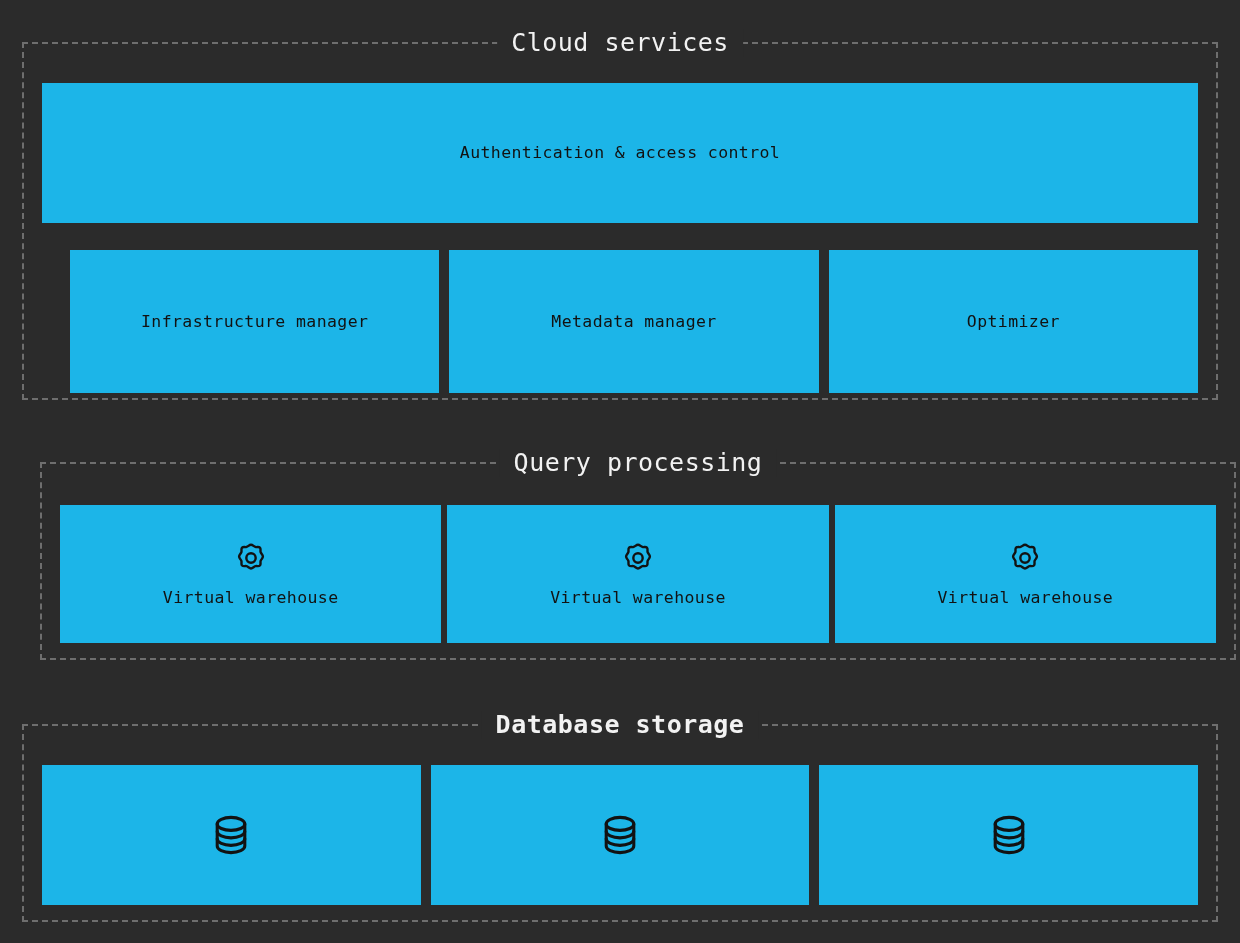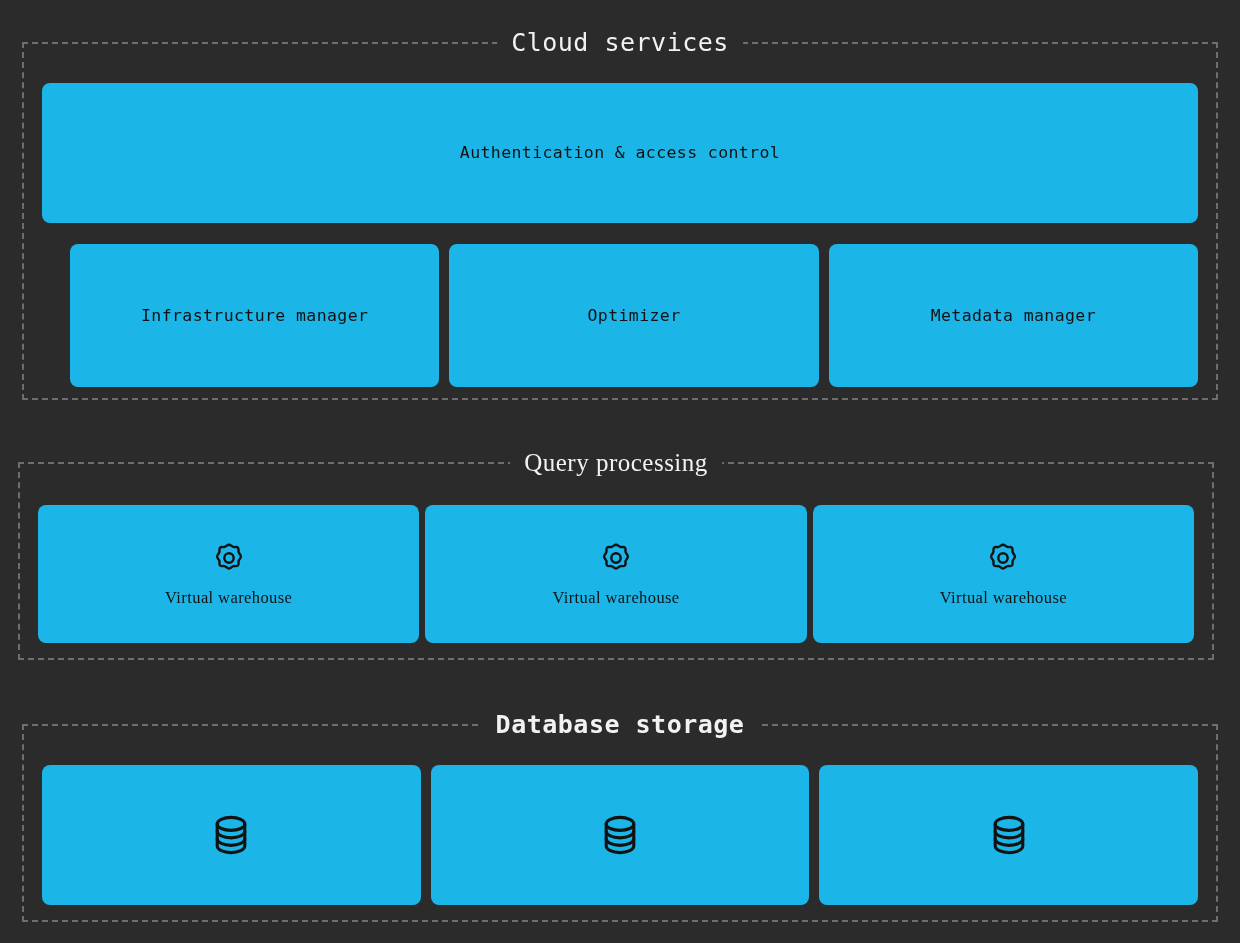--- a/index.html
+++ b/index.html
@@ -49,21 +49,21 @@
     right: 18px;
     top: 17px;
     bottom: 17px;
   }
 
   
   .node {
     position: absolute;
     box-sizing: border-box;
     background: #1cb5e8;
-    border-radius: 8px;
+    border-radius: 0;
     display: flex;
     flex-direction: column;
     align-items: center;
     justify-content: center;
     color: #121212;
     font-size: 16.5px;
     line-height: 20px;
     letter-spacing: 0.4px;
     text-align: center;
   }
@@ -87,25 +87,25 @@
     display: flex;
     gap: 10px;
   }
   .row > .node {
     position: relative;
     flex: 1 1 0;
   }
 
   
   #grp-cloud   { left: 22px;  top: 42px;  width: 1196px; height: 358px; }
-  #grp-query   { left: 18px;  top: 462px; width: 1196px; height: 198px; font-family: Liberation Serif, serif; }
+  #grp-query   { left: 40px;  top: 462px; width: 1196px; height: 198px; }
   #grp-storage { left: 22px;  top: 724px; width: 1196px; height: 198px; font-weight: bold; }
 
   #node-auth  { left: 0; right: 0; top: 22px; height: 140px; width: auto; }
-  #row-cloud  { top: 183px; height: 143px; margin-left: 28px; }
+  #row-cloud  { top: 189px; height: 143px; margin-left: 28px; }
   #row-query  { top: 24px;  height: 138px; gap: 6px; }
   #row-store  { top: 22px;  height: 140px; }
 
   svg { display: block; }
 </style>
 </head>
 <body>
 
 <div id="canvas">
 
@@ -118,25 +118,25 @@
         <span class="node-label">Authentication &amp; access control</span>
       </div>
 
       <div class="row" id="row-cloud">
 
         <div class="node">
           <span class="node-label">Infrastructure manager</span>
         </div>
 
         <div class="node">
+          <span class="node-label">Metadata manager</span>
+        </div>
+
+        <div class="node">
           <span class="node-label">Optimizer</span>
-        </div>
-
-        <div class="node">
-          <span class="node-label">Metadata manager</span>
         </div>
 
 
       </div>
     </div>
   </div>
 
   <div class="group" id="grp-query">
     <span class="group-title">Query processing</span>
 

